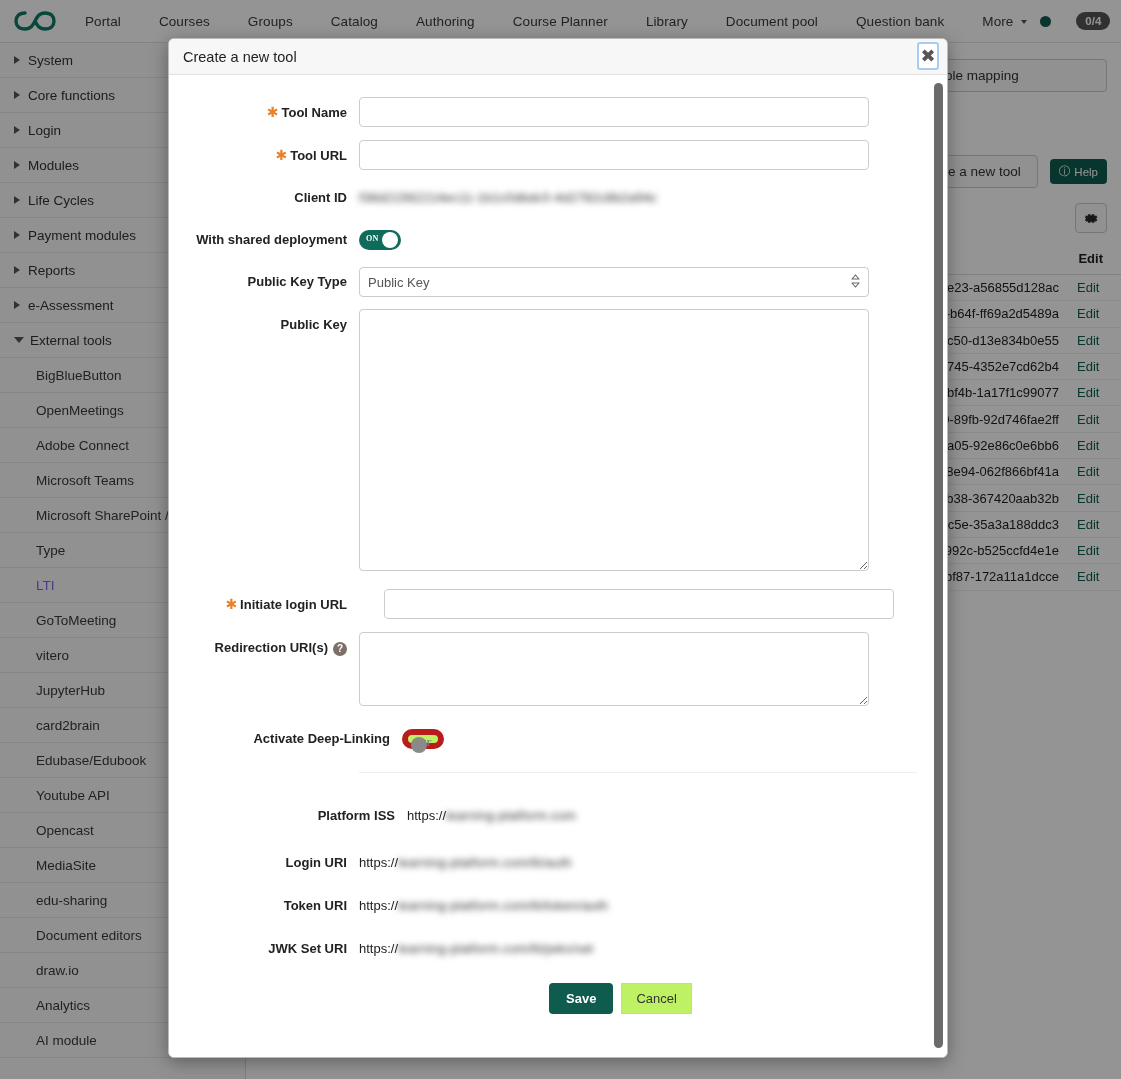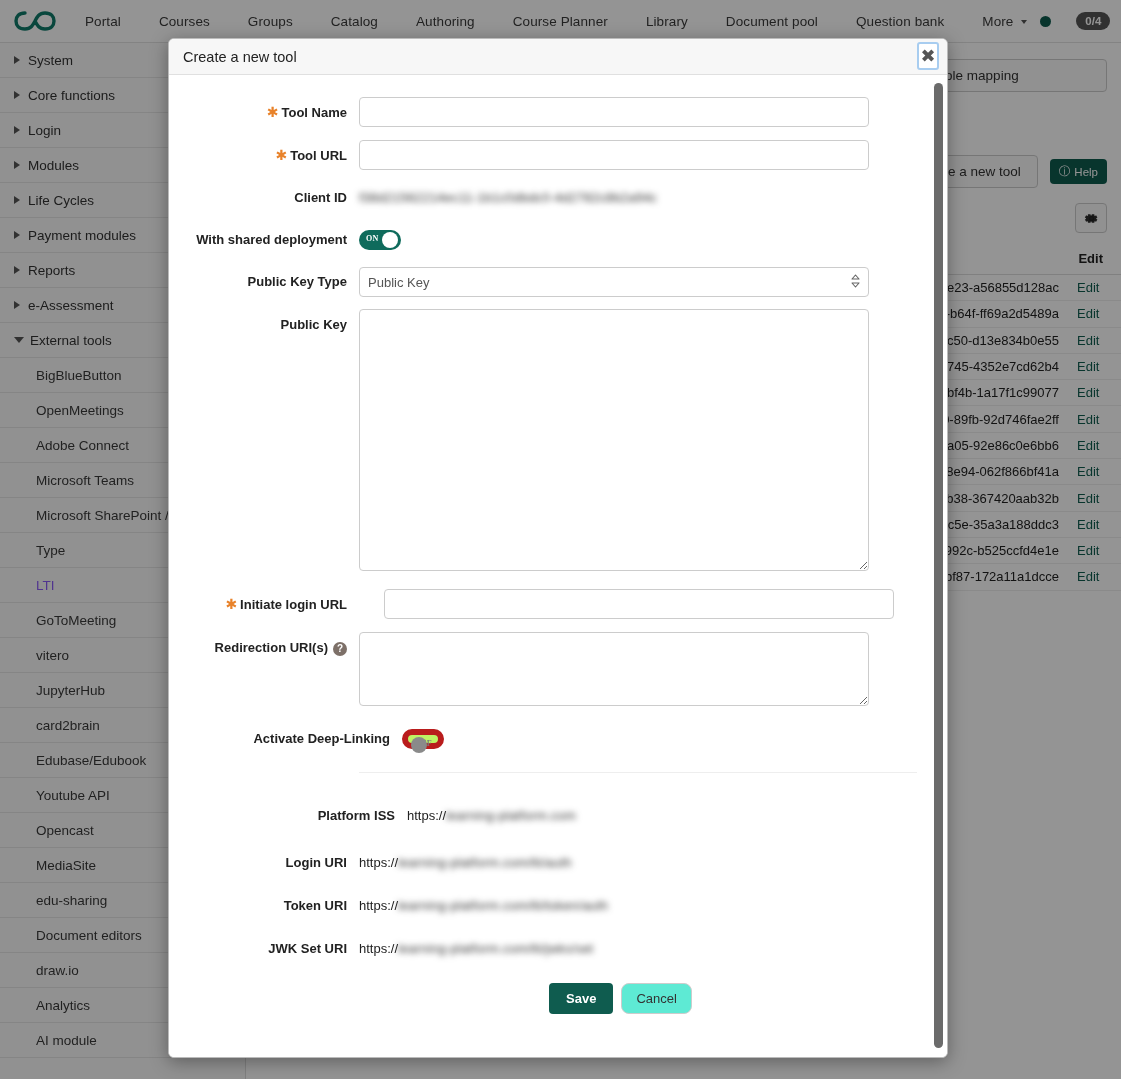--- a/index.html
+++ b/index.html
@@ -204,21 +204,21 @@
     font-size:10px; font-weight:bold; margin-left:5px; vertical-align: middle;
   }
   .divider { border-top: 1px solid #eee; margin: 18px 30px 28px 190px; }
   .btn-row { display:flex; gap: 8px; padding: 6px 0 0 380px; }
   .btn-save {
     background: #0f5c4f; color:#ffffff; border:none; border-radius:4px;
     font-size:13px; padding: 7px 17px; font-weight:bold; cursor:pointer;
     font-family: "Liberation Sans", sans-serif;
   }
   .btn-cancel {
-    background: #5eead4; color:#333; border:1px solid #ccc; border-radius:8px;
+    background: #bef264; color:#333; border:1px solid #ccc; border-radius:0;
     font-size:13px; padding: 7px 14px; cursor:pointer;
     font-family: "Liberation Sans", sans-serif;
   }
 </style>
 </head>
 <body>
 
 <div id="page-bg">
 
   <div class="navbar">

